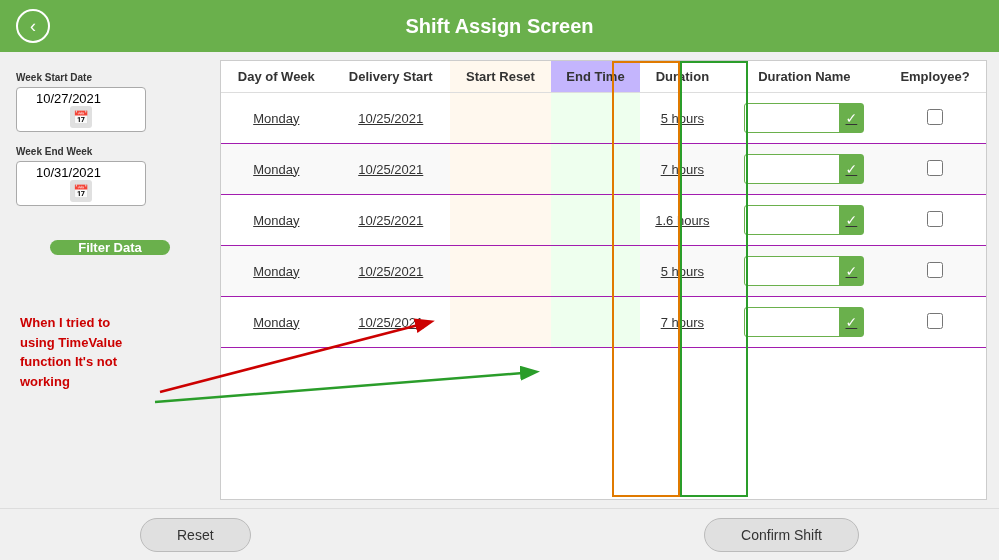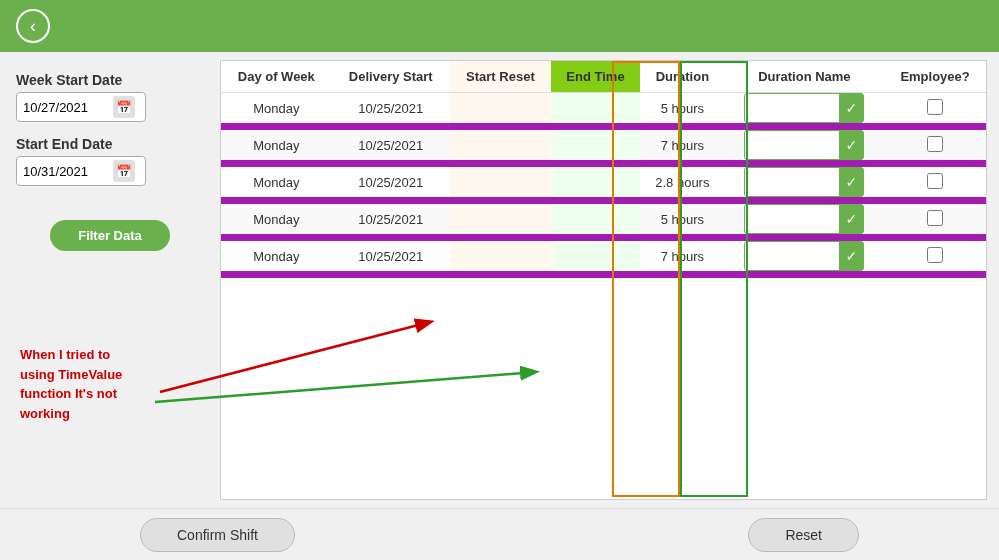--- a/index.html
+++ b/index.html
@@ -54,32 +54,33 @@
       display: flex;
       flex-direction: column;
       gap: 14px;
     }
     .field-row {
       display: flex;
       flex-direction: column;
       gap: 4px;
     }
     .field-label {
-      font-size: 14px;
+      font-size: 10px;
       font-weight: bold;
       color: #333;
     }
     .date-input-wrapper {
       display: flex;
       align-items: center;
       border: 1px solid #aaa;
       border-radius: 4px;
       background: white;
       padding: 3px 6px;
       width: 130px;
+      flex-direction: column;
     }
     .date-input {
       border: none;
       outline: none;
       font-size: 13px;
       width: 90px;
       background: transparent;
     }
     .cal-icon {
       width: 22px;
@@ -92,31 +93,31 @@
       font-size: 13px;
       cursor: pointer;
       color: #555;
     }
     .filter-btn {
       margin-top: 20px;
       background: #6ab04c;
       color: white;
       border: none;
       border-radius: 20px;
-      padding: 8px 20px;
+      padding: 0 20px;
       font-size: 13px;
       font-weight: bold;
       cursor: pointer;
       width: 120px;
       align-self: center;
     }
 
     
     .annotation {
-      margin-top: 80px;
+      margin-top: 44px;
       font-size: 13px;
       color: #cc0000;
       font-weight: bold;
       line-height: 1.5;
       padding-left: 4px;
     }
 
     
     .table-area {
       flex: 1;
@@ -144,24 +145,25 @@
       font-weight: bold;
       color: #333;
       border-bottom: 1px solid #ddd;
       white-space: nowrap;
       position: sticky;
       top: 0;
       z-index: 1;
     }
 
     tbody td {
-      padding: 0 10px;
+      padding: 10px 10px;
       text-align: center;
-      border-bottom: 7px solid #a21caf;
+      border-bottom: 1px solid #a21caf;
       color: #333;
+      text-decoration: underline;
     }
 
     .employee-select-wrapper {
       display: flex;
       align-items: center;
       border: 1px solid #6ab04c;
       border-radius: 3px;
       background: white;
       width: 120px;
       margin: 0 auto;
@@ -242,34 +244,35 @@
       left: 459px;
       width: 68px;
       height: calc(100% - 2px);
     }
   </style>
 </head>
 <body>
 
 <div class="header">
   <button class="back-btn">‹</button>
+  <span class="header-title">Shift Assign Screen</span>
 </div>
 
 <div class="main">
 
   <div class="sidebar">
     <div class="field-row">
       <span class="field-label">Week Start Date</span>
       <div class="date-input-wrapper">
         <input class="date-input" type="text" value="10/27/2021" style="">
         <div class="cal-icon">📅</div>
       </div>
     </div>
     <div class="field-row">
-      <span class="field-label">Start End Date</span>
+      <span class="field-label">Week End Week</span>
       <div class="date-input-wrapper">
         <input class="date-input" type="text" value="10/31/2021" style="">
         <div class="cal-icon">📅</div>
       </div>
     </div>
     <button class="filter-btn">Filter Data</button>
 
     <div class="annotation">When I tried to<br>using TimeValue<br>function It's not<br>working</div>
   </div>
 
@@ -279,21 +282,21 @@
       <div class="start-time-box"></div>
 
       <div class="end-time-box"></div>
 
       <table>
         <thead>
           <tr>
             <th>Day of Week</th>
             <th>Delivery Start</th>
             <th style="background:#fff8ee;">Start Reset</th>
-            <th style="background:#84cc16;margin-left:32px;">End Time</th>
+            <th style="background:#c4b5fd;margin-left:32px;">End Time</th>
             <th>Duration</th>
             <th>Duration Name</th>
             <th>Employee?</th>
           </tr>
         </thead>
         <tbody id="table-body">
         <tr style="background: rgb(255, 255, 255);">
               <td>Monday</td>
               <td>10/25/2021</td>
               <td style="background: rgb(255, 248, 238);"><input type="text" style="width: 55px; border: none; background: transparent; text-align: center; font-size: 12px; outline: none;"></td>
@@ -319,21 +322,21 @@
                   <div class="dropdown-arrow">✓</div>
                 </div>
               </td>
               <td><input type="checkbox" style="width: 16px; height: 16px;"></td>
             </tr>
             <tr style="background: rgb(255, 255, 255);">
               <td>Monday</td>
               <td>10/25/2021</td>
               <td style="background: rgb(255, 248, 238);"><input type="text" style="width: 55px; border: none; background: transparent; text-align: center; font-size: 12px; outline: none;"></td>
               <td style="background: rgb(238, 255, 238);"><input type="text" style="width: 55px; border: none; background: transparent; text-align: center; font-size: 12px; outline: none;"></td>
-              <td>2.8 hours</td>
+              <td>1.6 hours</td>
               <td>
                 <div class="employee-select-wrapper">
                   <div class="employee-select-text"></div>
                   <div class="dropdown-arrow">✓</div>
                 </div>
               </td>
               <td><input type="checkbox" style="width: 16px; height: 16px;"></td>
             </tr>
             <tr style="background: rgb(249, 249, 249);">
               <td>Monday</td>
@@ -378,15 +381,15 @@
         </marker>
         <marker id="green-arrow" markerWidth="8" markerHeight="8" refX="6" refY="3" orient="auto">
           <path d="M0,0 L0,6 L8,3 z" fill="#2a9d2a"></path>
         </marker>
       </defs>
     </svg>
   </div>
 </div>
 
 <div class="bottom-bar">
+  <button class="bottom-btn">Reset</button>
   <button class="bottom-btn">Confirm Shift</button>
-  <button class="bottom-btn">Reset</button>
 </div>
 
 </body></html>

